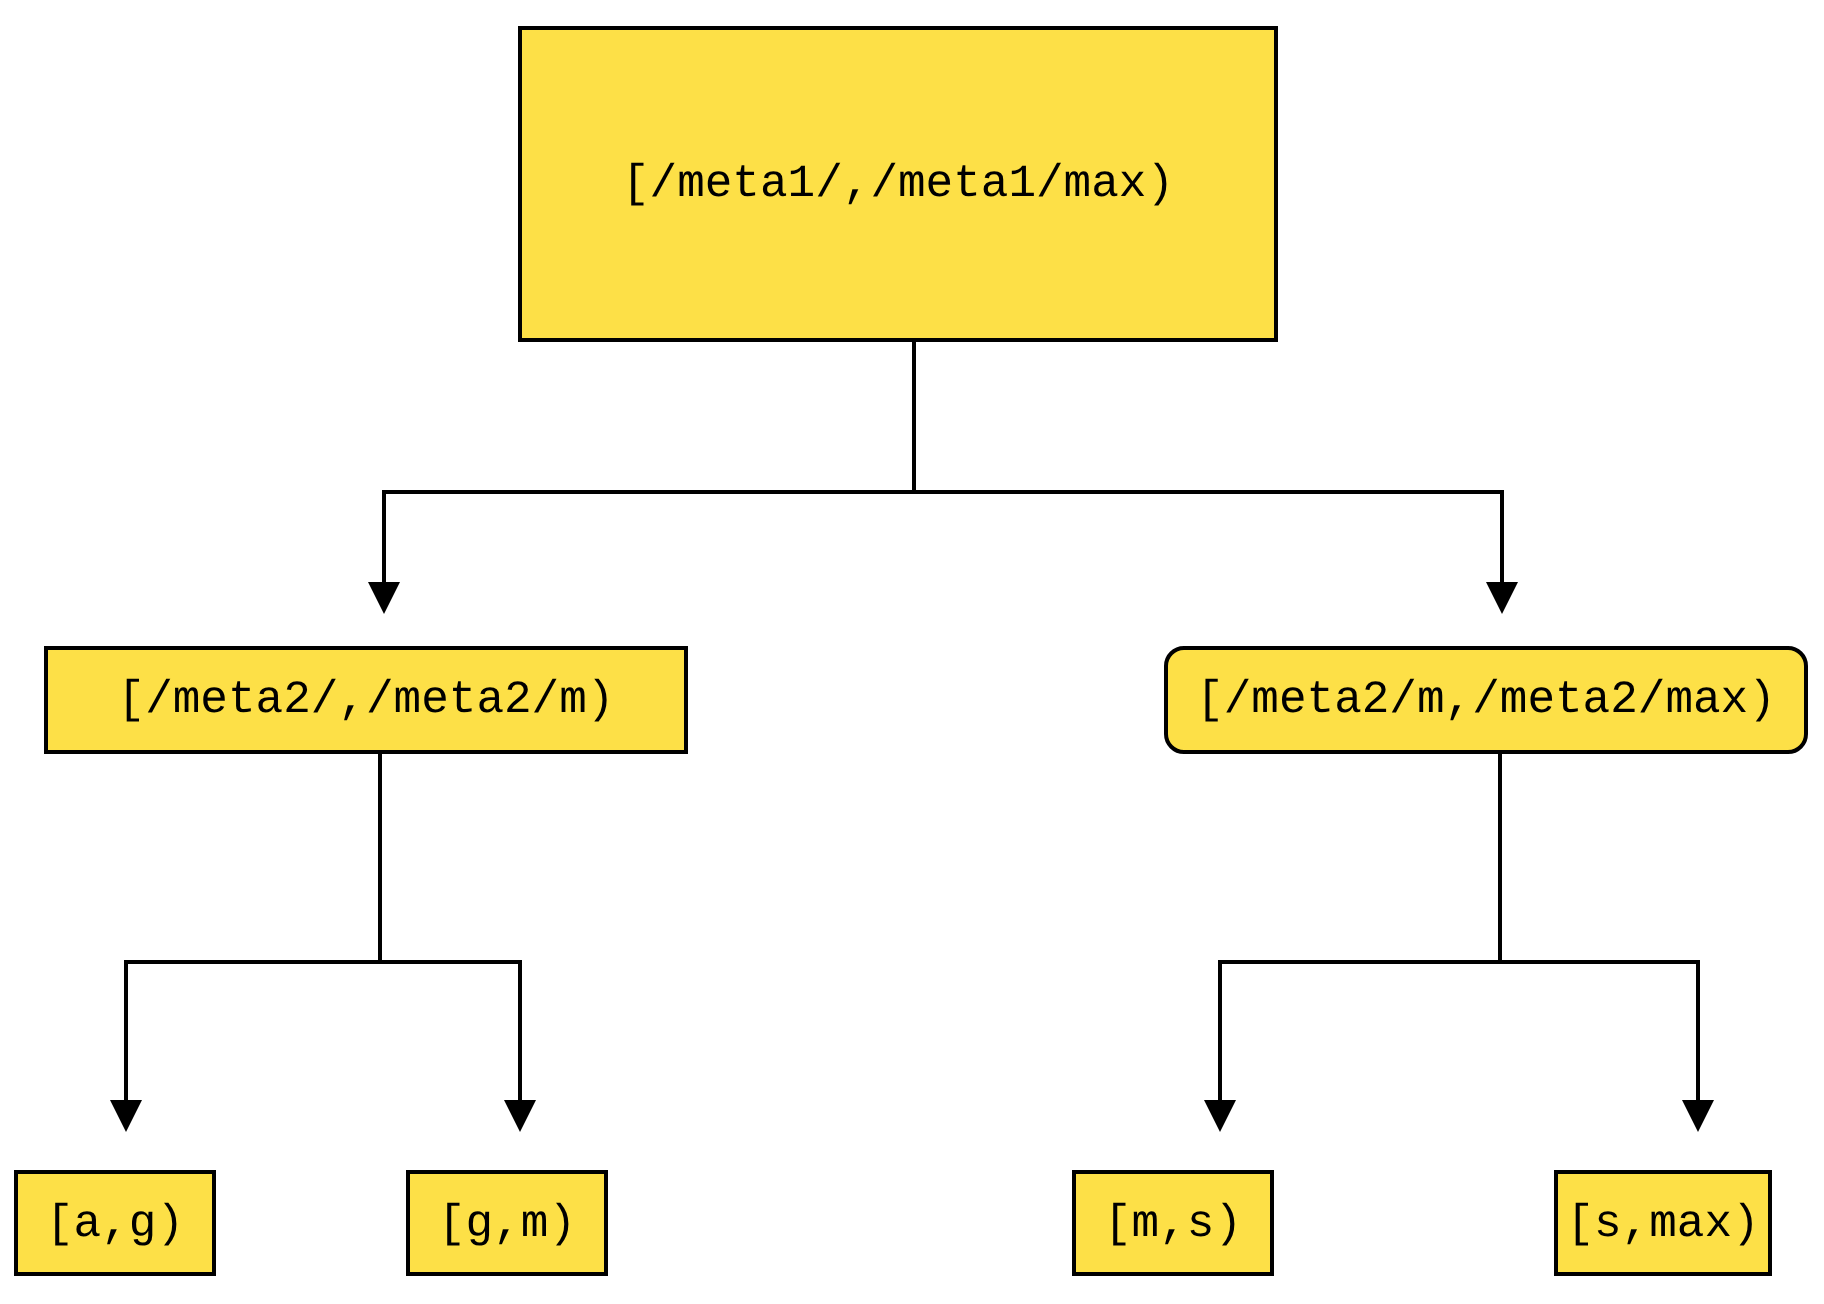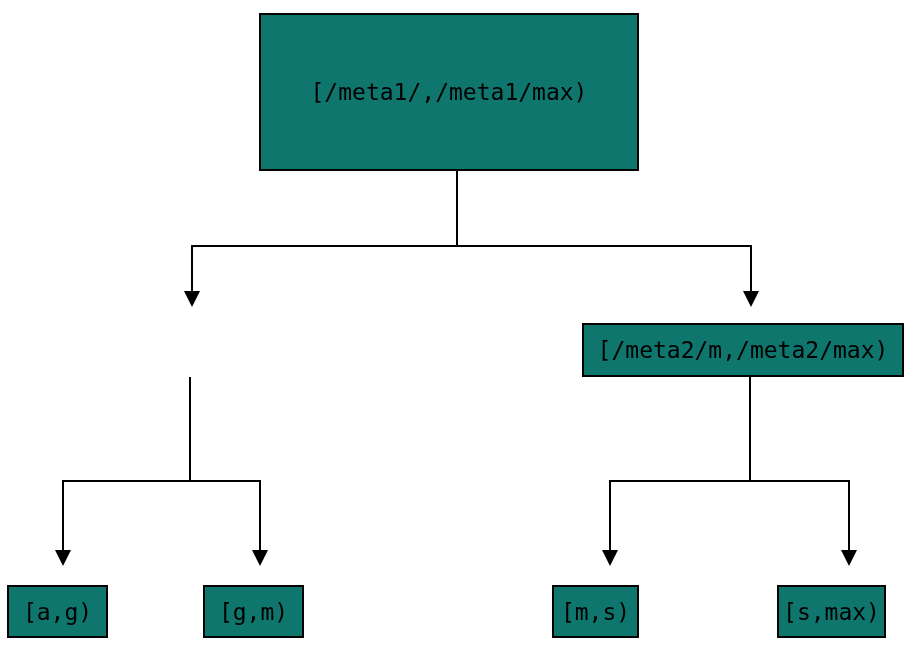--- a/index.html
+++ b/index.html
@@ -12,35 +12,36 @@
     width: 912px;
     height: 652px;
     background: #ffffff;
     font-family: "DejaVu Sans Mono", "Liberation Mono", monospace;
     overflow: hidden;
   }
   .node {
     position: absolute;
     box-sizing: border-box;
     border: 2px solid #000000;
-    background: #0f766e;
+    background: #fde047;
     color: #000000;
     font-size: 23px;
     display: flex;
     align-items: center;
     justify-content: center;
     white-space: nowrap;
     letter-spacing: 0;
+    font-family: Liberation Mono, monospace;
   }
   #n-root  { left: 259px; top: 13px;  width: 380px; height: 158px; }
   #n-l     { left: 22px;  top: 323px; width: 322px; height: 54px; }
-  #n-r     { left: 582px; top: 323px; width: 322px; height: 54px; }
+  #n-r     { left: 582px; top: 323px; width: 322px; height: 54px; border-radius: 10px; }
   #n-ag    { left: 7px;   top: 585px; width: 101px; height: 53px; }
   #n-gm    { left: 203px; top: 585px; width: 101px; height: 53px; }
-  #n-ms    { left: 552px; top: 585px; width: 87px; height: 53px; }
+  #n-ms    { left: 536px; top: 585px; width: 101px; height: 53px; }
   #n-smax  { left: 777px; top: 585px; width: 109px; height: 53px; }
 
   .line {
     position: absolute;
     background: #000000;
   }
   
   #c1-stem   { left: 456px; top: 170px; width: 2px;   height: 77px; }
   #c1-bar    { left: 191px; top: 245px; width: 561px; height: 2px; }
   #c1-dropL  { left: 191px; top: 245px; width: 2px;   height: 47px; }
@@ -70,20 +71,21 @@
   #a2-2 { left: 252px; top: 550px; }
   #a2-3 { left: 602px; top: 550px; }
   #a2-4 { left: 841px; top: 550px; }
 </style>
 </head>
 <body>
 
 <div class="canvas">
 
   <div class="node" id="n-root">[/meta1/,/meta1/max)</div>
+  <div class="node" id="n-l">[/meta2/,/meta2/m)</div>
   <div class="node" id="n-r">[/meta2/m,/meta2/max)</div>
   <div class="node" id="n-gm">[g,m)</div>
   <div class="node" id="n-ag">[a,g)</div>
   <div class="node" id="n-ms">[m,s)</div>
   <div class="node" id="n-smax">[s,max)</div>
 
   <div class="line" id="c1-stem"></div>
   <div class="line" id="c1-bar"></div>
   <div class="line" id="c1-dropL"></div>
   <div class="line" id="c1-dropR"></div>

